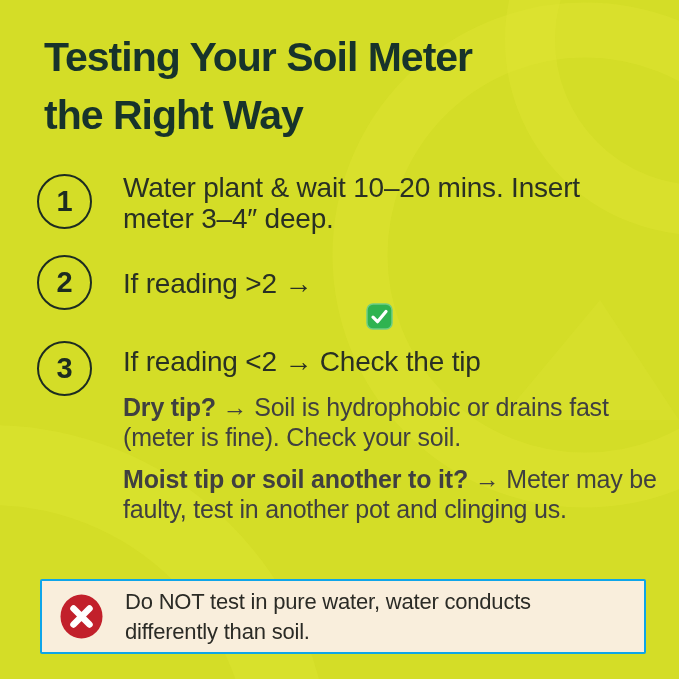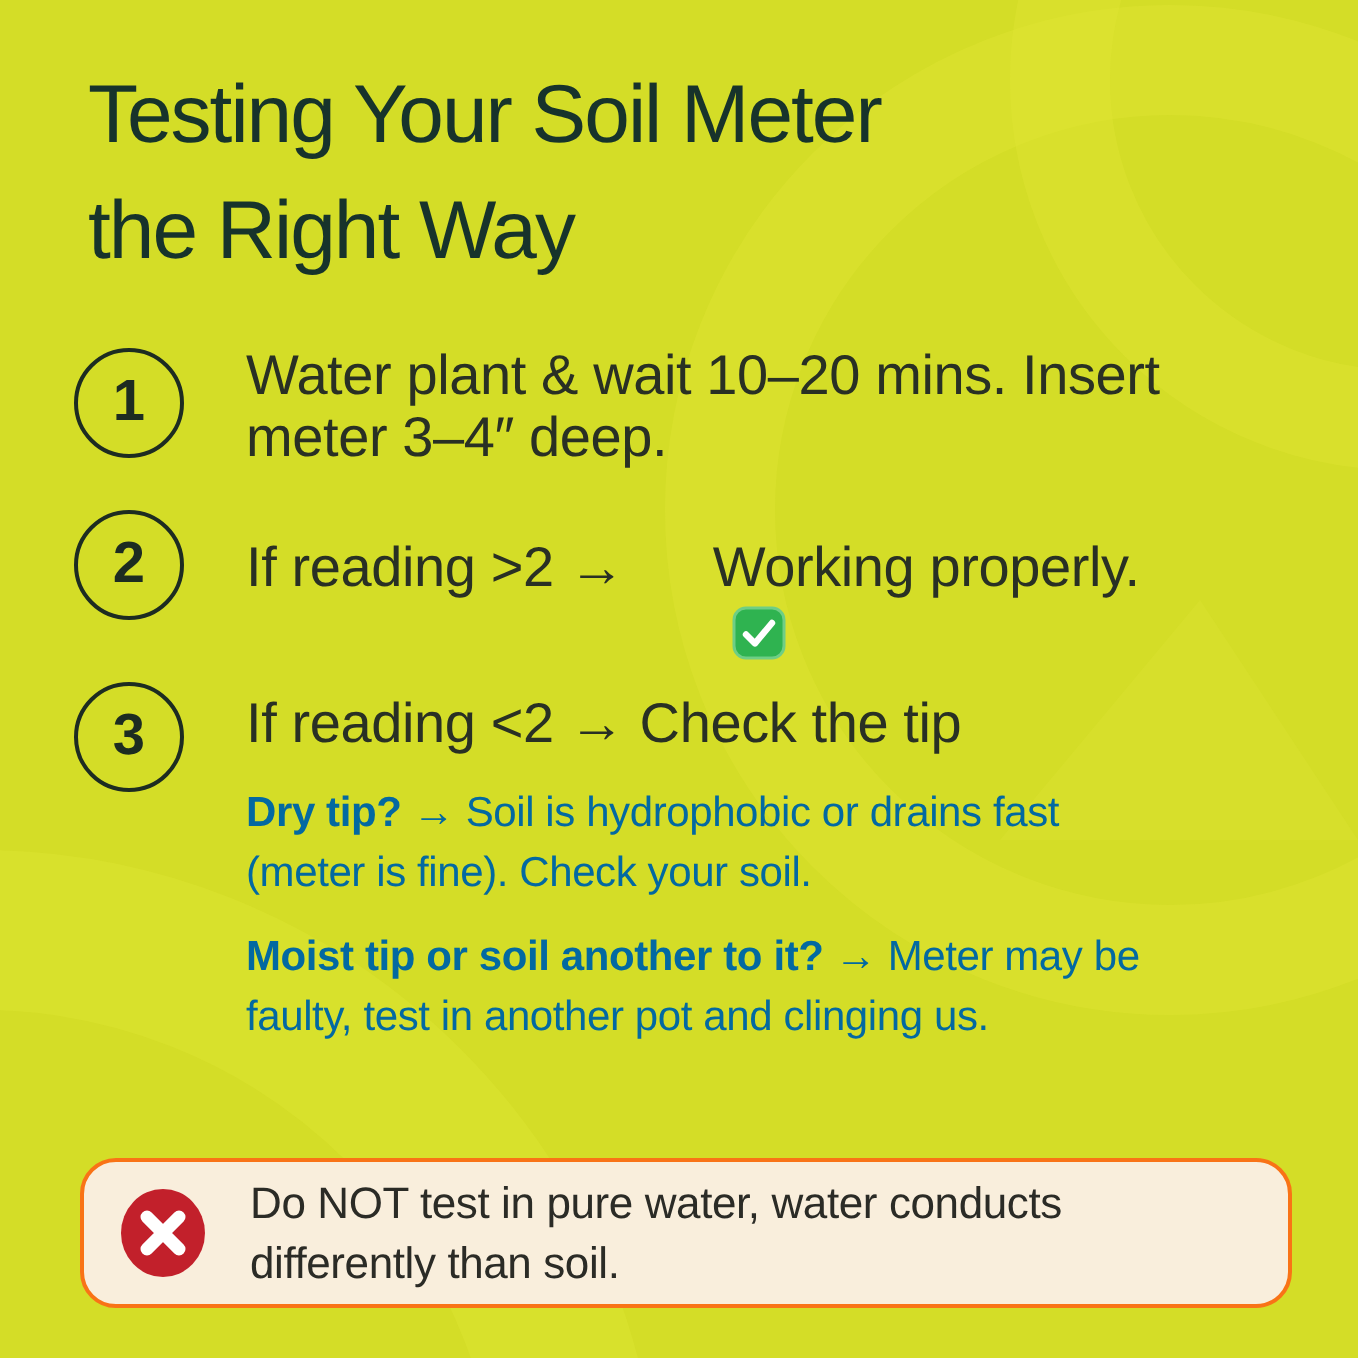--- a/index.html
+++ b/index.html
@@ -7,21 +7,21 @@
     position:relative;
     width:679px; height:679px;
     background:#d4dd27;
     overflow:hidden;
     font-family:"Liberation Sans", sans-serif;
   }
   .bg-swirl { position:absolute; left:0; top:0; width:679px; height:679px; pointer-events:none; }
 
   .title {
     position:absolute; left:44px; top:28px; margin:0;
-    font-size:41px; font-weight:400; line-height:58px;
+    font-size:41px; font-weight:700; line-height:58px;
     letter-spacing:-1px; color:#17332b;
     white-space:pre-line;
   }
 
   .step-circle {
     position:absolute; left:37px;
     width:51px; height:51px;
     border:2.5px solid #1d2c21; border-radius:50%;
     display:flex; align-items:center; justify-content:center;
     font-size:29px; font-weight:700; color:#1d2c21;
@@ -36,31 +36,31 @@
   }
   .t1 { top:172px; }
   .t2 { top:268px; display:flex; align-items:flex-end; }
   .t2 .seg { white-space:pre; }
   .t3 { top:346px; }
 
   .check-icon-box { display:inline-block; width:27px; height:27px; margin:0 1px; }
 
   .tip {
     position:absolute; left:123px;
-    font-size:21px; line-height:30px; color:#0369a1;
+    font-size:25px; line-height:30px; color:#404040;
     letter-spacing:-0.2px;
   }
   .tip .lead { font-weight:700; white-space:pre; }
   .tip .rest { font-weight:400; white-space:pre; }
   .tip1 { top:392px; } .tip2 { top:464px; }
 
   .warning-box {
     position:absolute; left:40px; top:579px;
     width:606px; height:75px; box-sizing:border-box;
-    background:#f9eedc; border:2px solid #f97316; border-radius:18px;
+    background:#f9eedc; border:2px solid #0ea5e9; border-radius:2px;
     display:flex; align-items:center;
   }
   .warning-icon { width:45px; height:45px; margin-left:17px; flex:0 0 auto; }
   .warning-text {
     margin-left:21px;
     font-size:22px; line-height:30px; color:#2b2b26;
     letter-spacing:-0.2px; white-space:pre;
   }
 </style>
 </head>
@@ -89,21 +89,20 @@
   </div>
   <div class="step-text t2">
     <span class="seg">If reading &gt;2 → </span>
     <span class="check-icon-box">
       <svg width="27" height="27" viewBox="0 0 27 27" xmlns="http://www.w3.org/2000/svg">
         <rect x="1" y="1" width="25" height="25" rx="6" fill="#2fb350"></rect>
         <rect x="1" y="1" width="25" height="25" rx="6" fill="none" stroke="#6fce85" stroke-width="1.5"></rect>
         <path d="M7 14.2 L11.5 18.7 L20 8.5" fill="none" stroke="#ffffff" stroke-width="3.2" stroke-linecap="round" stroke-linejoin="round"></path>
       </svg>
     </span>
-    <span class="seg"> Working properly.</span>
   </div>
 
   <div class="step-circle c3">
     <span>3</span>
   </div>
   <div class="step-text t3">If reading &lt;2 → Check the tip</div>
 
   <div class="tip tip1">
     <span class="lead">Dry tip?</span><span class="rest"> → Soil is hydrophobic or drains fast
 (meter is fine). Check your soil.</span>

